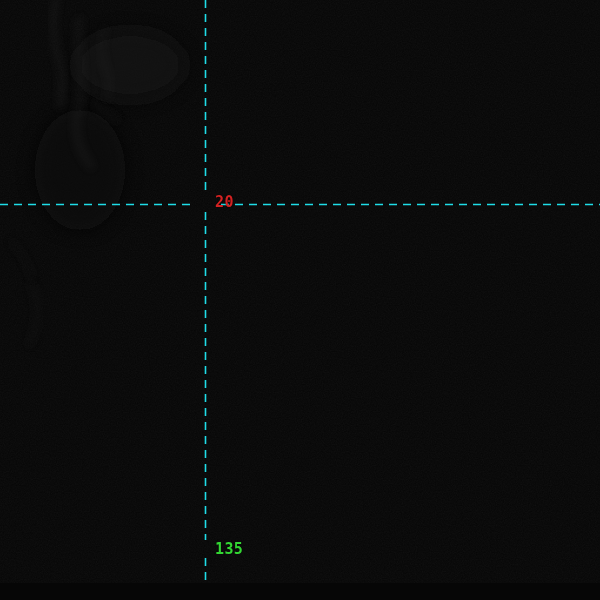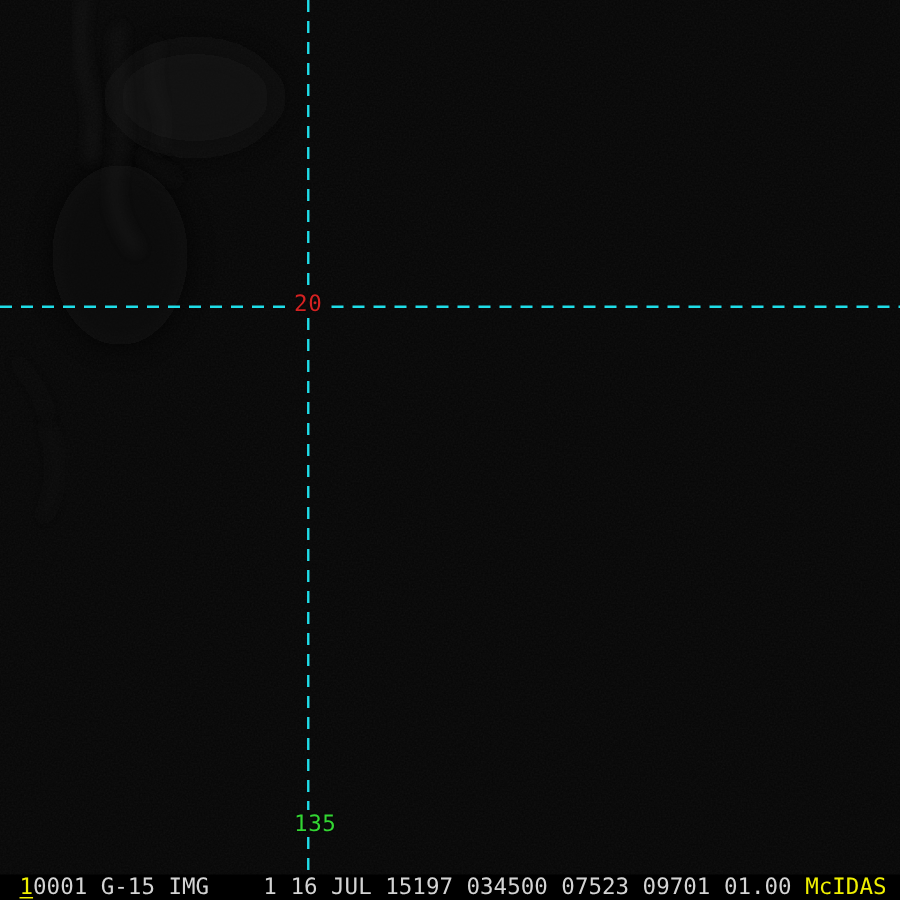--- a/index.html
+++ b/index.html
@@ -26,23 +26,24 @@
     stroke-width: 1.6;
     stroke-dasharray: 8 6;
     fill: none;
   }
 
   .coord-label {
     position: absolute;
     font-size: 15px;
     line-height: 15px;
     letter-spacing: 0.4px;
-    font-weight: normal;
+    font-weight: bold;
     white-space: pre;
     text-shadow: 0 0 1px rgba(0,0,0,0.8);
+    margin-left: 19px;
   }
   .lat-label {
     left: 196px;
     top: 195px;
     color: var(--latitude-label, #d42222);
   }
   .lon-label {
     left: 196px;
     top: 542px;
     color: var(--longitude-label, #33d633);
@@ -116,15 +117,14 @@
         <line class="dash-line" x1="205.5" y1="0" x2="205.5" y2="193"></line>
         <line class="dash-line" x1="205.5" y1="212" x2="205.5" y2="540"></line>
         <line class="dash-line" x1="205.5" y1="558" x2="205.5" y2="581"></line>
       </g>
     </svg>
   </div>
 
   <div class="coord-label lat-label">20</div>
   <div class="coord-label lon-label">135</div>
 
-  <div class="status-bar"><span class="frame-number">1</span><span class="info-text">0001 G-15 IMG    1 16 JUL 15197 034500 07523 09701 01.00 </span><span class="brand">McIDAS</span></div>
 
 </div>
 
 </body></html>

